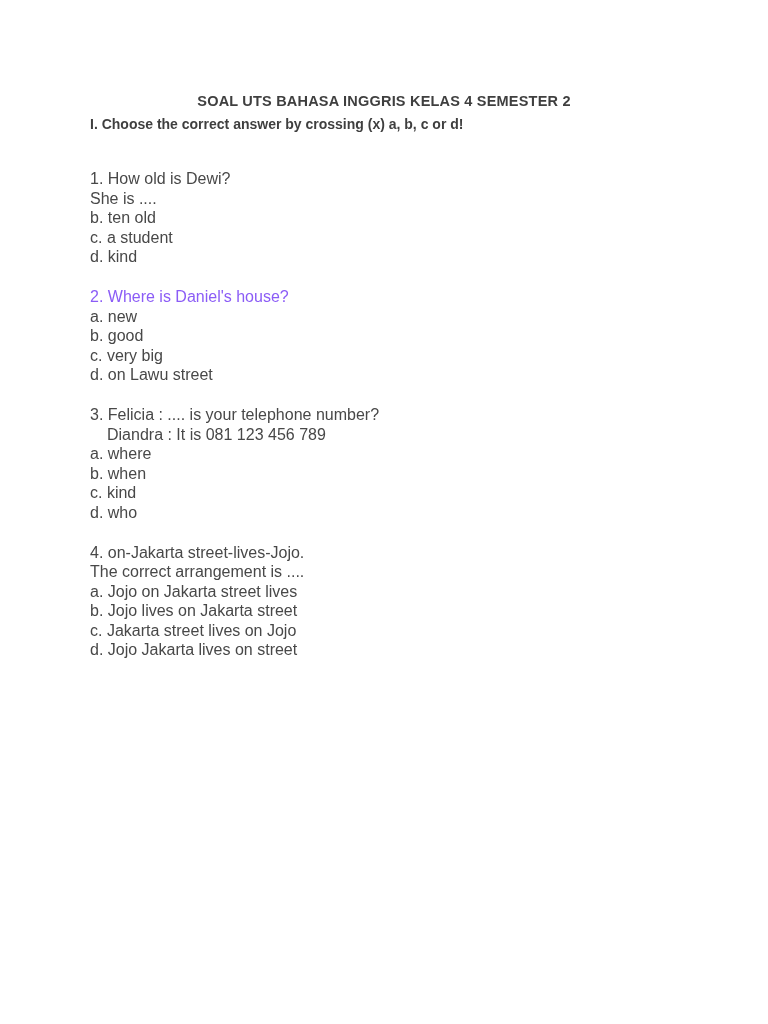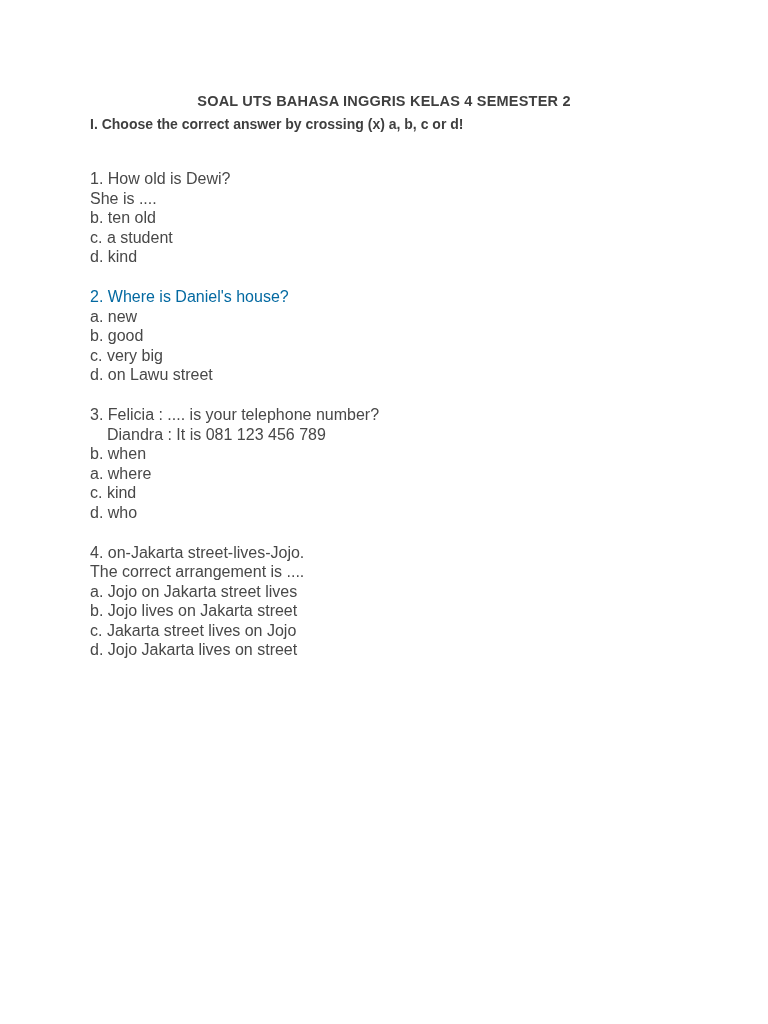--- a/index.html
+++ b/index.html
@@ -41,21 +41,21 @@
   }
   .line {
     font-size: 16px;
     line-height: 19.6px;
     white-space: pre-wrap;
   }
   .indent {
     padding-left: 17px;
   }
   .muted {
-    color: #0369a1;
+    color: #8b5cf6;
   }
 </style>
 </head>
 <body>
 
 <div class="page">
 
   <div class="doc-title">SOAL UTS BAHASA INGGRIS KELAS 4 SEMESTER 2</div>
 
   <div class="instruction">I. Choose the correct answer by crossing (x) a, b, c or d!</div>
@@ -74,22 +74,22 @@
       <div class="line muted">2. Where is Daniel's house?</div>
       <div class="line">a. new</div>
       <div class="line">b. good</div>
       <div class="line">c. very big</div>
       <div class="line">d. on Lawu street</div>
     </div>
 
     <div class="question">
       <div class="line">3. Felicia : .... is your telephone number?</div>
       <div class="line indent">Diandra : It is 081 123 456 789</div>
+      <div class="line">a. where</div>
       <div class="line">b. when</div>
-      <div class="line">a. where</div>
       <div class="line">c. kind</div>
       <div class="line">d. who</div>
     </div>
 
     <div class="question">
       <div class="line">4. on-Jakarta street-lives-Jojo.</div>
       <div class="line">The correct arrangement is ....</div>
       <div class="line">a. Jojo on Jakarta street lives</div>
       <div class="line">b. Jojo lives on Jakarta street</div>
       <div class="line">c. Jakarta street lives on Jojo</div>

